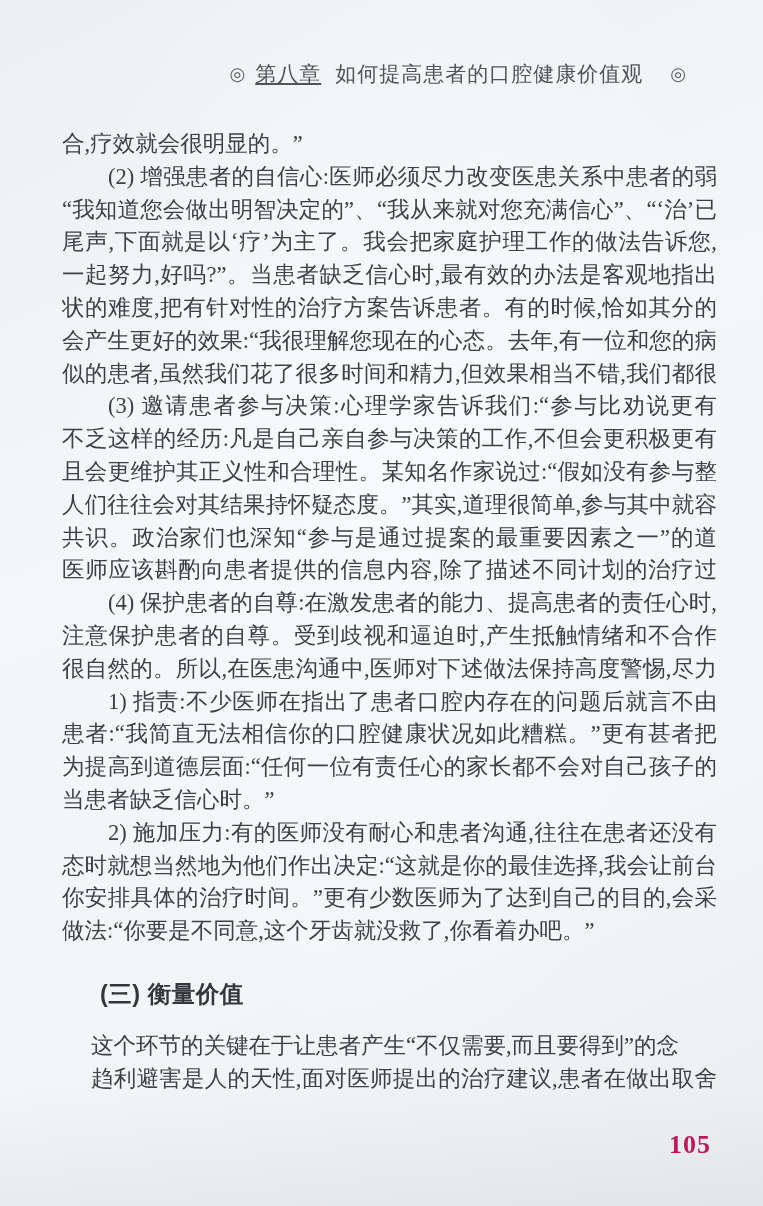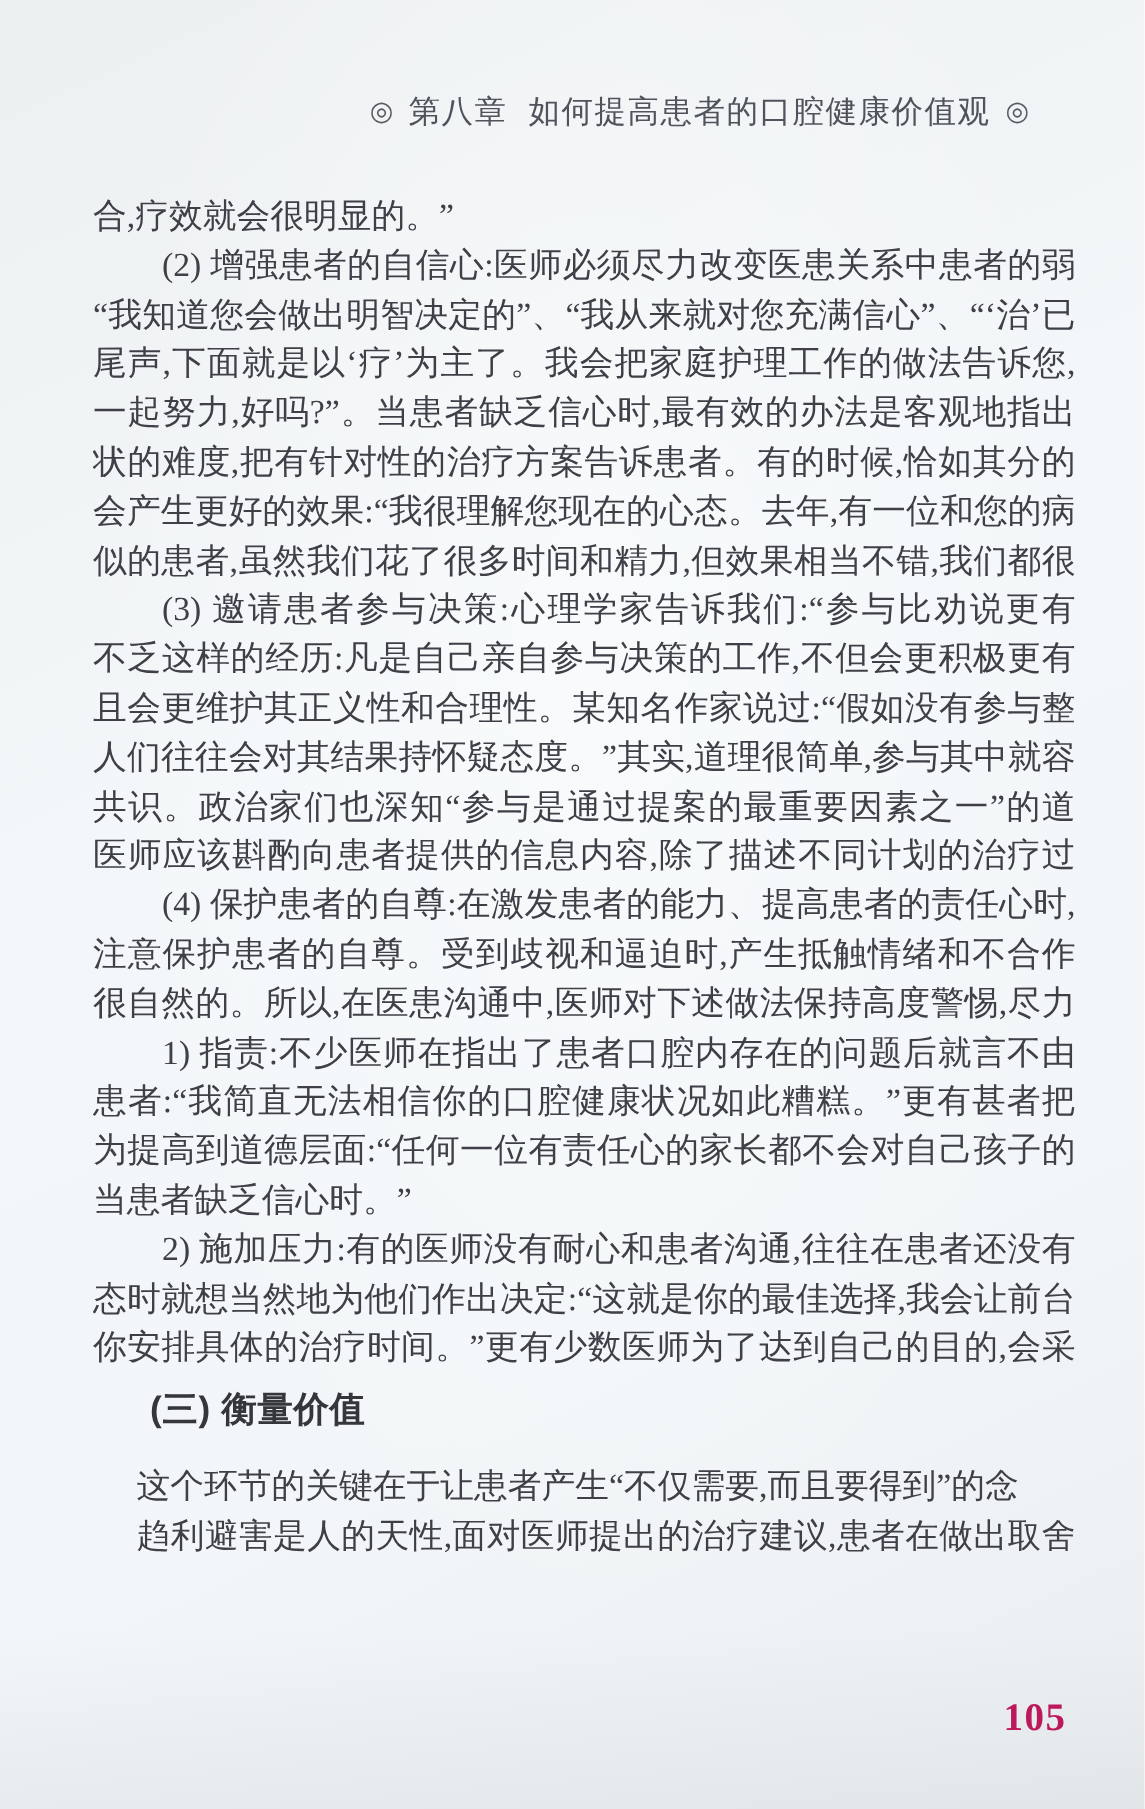--- a/index.html
+++ b/index.html
@@ -35,23 +35,24 @@
     white-space: nowrap;
   }
   .running-header .ornament {
     font-size: 18px;
     position: relative;
     top: -1px;
     color: #5a5c65;
   }
   .running-header .chapter {
     margin: 12px 14px 0 9px;
+    text-decoration: underline;
   }
   .running-header .chapter-title {
-    margin-right: 10px;
+    margin-right: 27px;
   }
   .text-block {
     position: absolute;
     left: 62px;
     right: 46px;
     top: 128px;
     font-size: 22.5px;
     color: #3e3f47;
   }
   .ln {
@@ -62,21 +63,21 @@
     text-align-last: justify;
     text-justify: inter-character;
   }
   .ln.end {
     text-align: left;
     text-align-last: left;
   }
   .ln.in2 { padding-left: 46px; }
   .ln.inS { padding-left: 29px; }
   .section-heading {
-    margin-top: 8px;
+    margin-top: 30px;
     margin-bottom: 19px;
     padding-left: 38px;
     height: 33px;
     line-height: 33px;
     font-family: "Liberation Sans", "DejaVu Sans", sans-serif;
     font-weight: bold;
     font-size: 23.5px;
     letter-spacing: 0.5px;
     color: #35363c;
     text-align: left;
@@ -118,20 +119,21 @@
   <div class="ln in2">(4) 保护患者的自尊:在激发患者的能力、提高患者的责任心时,特别要</div>
   <div class="ln">注意保护患者的自尊。受到歧视和逼迫时,产生抵触情绪和不合作的态度是</div>
   <div class="ln">很自然的。所以,在医患沟通中,医师对下述做法保持高度警惕,尽力避免:</div>
   <div class="ln in2">1) 指责:不少医师在指出了患者口腔内存在的问题后就言不由衷地指责</div>
   <div class="ln">患者:“我简直无法相信你的口腔健康状况如此糟糕。”更有甚者把患者的行</div>
   <div class="ln">为提高到道德层面:“任何一位有责任心的家长都不会对自己孩子的口腔健</div>
   <div class="ln end">当患者缺乏信心时。”</div>
   <div class="ln in2">2) 施加压力:有的医师没有耐心和患者沟通,往往在患者还没有明确表</div>
   <div class="ln">态时就想当然地为他们作出决定:“这就是你的最佳选择,我会让前台小姐为</div>
   <div class="ln">你安排具体的治疗时间。”更有少数医师为了达到自己的目的,会采用胁迫的</div>
+  <div class="ln end">做法:“你要是不同意,这个牙齿就没救了,你看着办吧。”</div>
 
   <div class="section-heading">(三) 衡量价值</div>
 
   <div class="ln end inS">这个环节的关键在于让患者产生“不仅需要,而且要得到”的念想。</div>
   <div class="ln inS">趋利避害是人的天性,面对医师提出的治疗建议,患者在做出取舍决定</div>
 </div>
 
 <div class="page-number">105</div>
 
 </body></html>

